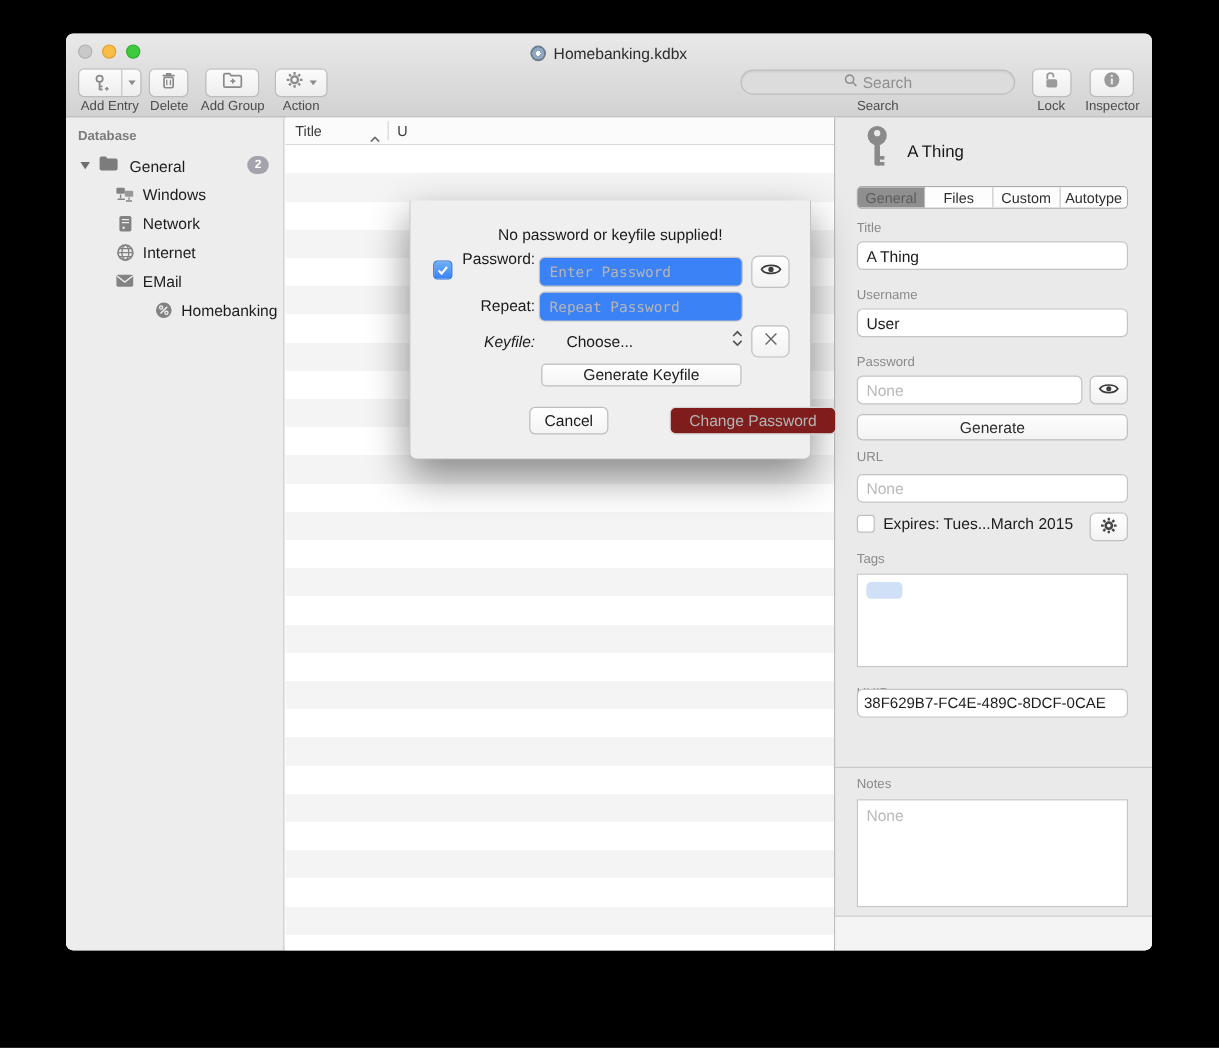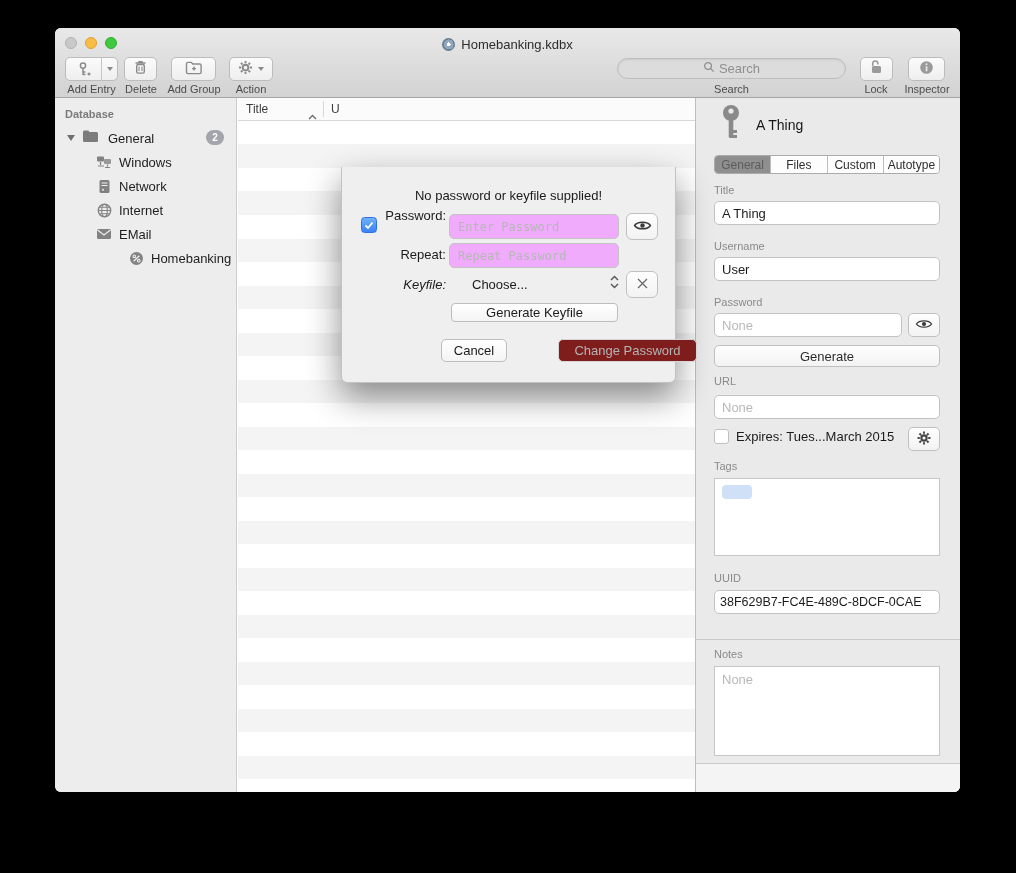--- a/index.html
+++ b/index.html
@@ -76,21 +76,21 @@
                font-size:13px; color:#b9b9b9; padding:5px 7px; }
   .belowfoot { position:absolute; left:0; top:666px; bottom:0; width:100%; background:#f4f4f4; }
 
   
   .dialog { position:absolute; left:286px; top:69px; width:335px; height:216px; background:#efefef;
             border:1px solid #c2c2c2; border-top:none; border-radius:0 0 6px 6px;
             box-shadow:0 14px 34px rgba(0,0,0,.45); z-index:50; }
   .dlg-msg { position:absolute; top:21px; width:100%; text-align:center; font-size:13px; color:#1b1b1b; }
   .dlg-label { position:absolute; width:104px; text-align:right; font-size:13px; color:#1b1b1b; }
   .dlg-input { position:absolute; left:107px; width:170px; height:25px; border:1px solid #c3c3c3; border-radius:5px;
-               background:#f0abfc; padding:0 8px; font-family:"DejaVu Sans Mono",monospace; font-size:12px; color:#222; outline:none; }
+               background:#3b82f6; padding:0 8px; font-family:"DejaVu Sans Mono",monospace; font-size:12px; color:#222; outline:none; }
   .dlg-input::placeholder { color:#b6b6b6; }
   .bluechk { position:absolute; left:19px; width:16px; height:16px; border-radius:3.5px;
              background:linear-gradient(#6fb1f9,#3a82f7); border:1px solid #2f6fe0;
              display:flex; align-items:center; justify-content:center; }
   .dlg-sqbtn { position:absolute; left:284px; width:32px; height:27px; border:1px solid #c0c0c0; border-radius:6px;
                background:linear-gradient(#fefefe,#f2f2f2); display:flex; align-items:center; justify-content:center; }
   .popup { position:absolute; left:107px; top:104px; width:170px; height:26px; display:flex; align-items:center; }
   .popup .pval { font-size:13px; color:#1b1b1b; margin-left:23px; }
   .stepper { position:absolute; right:0; top:4px; display:flex; flex-direction:column; gap:2px; }
   .push-btn { position:absolute; border:1px solid #bdbdbd; border-radius:5px; background:linear-gradient(#fff,#f4f4f4);
@@ -349,21 +349,21 @@
             </svg>
         </span>
       </div>
 
       <div class="ilabel" style="top:362px;">Tags</div>
       <div class="tagsbox">
         <span class="tagtoken"></span>
       </div>
 
       <div class="ilabel" style="top:474px;">UUID</div>
-      <input class="iinput" style="top: 492px; font-size: 12.5px; padding: 0px 5px;" value="38F629B7-FC4E-489C-8DCF-0CAE">
+      <input class="iinput" style="top: 476px; font-size: 12.5px; padding: 0px 5px;" value="38F629B7-FC4E-489C-8DCF-0CAE">
 
       <div class="divider" style="top:541px;"></div>
 
       <div class="ilabel" style="top:550px;">Notes</div>
       <div class="notesarea">None</div>
 
       <div class="divider" style="top:665px;"></div>
       <div class="belowfoot"></div>
     </div>
 

